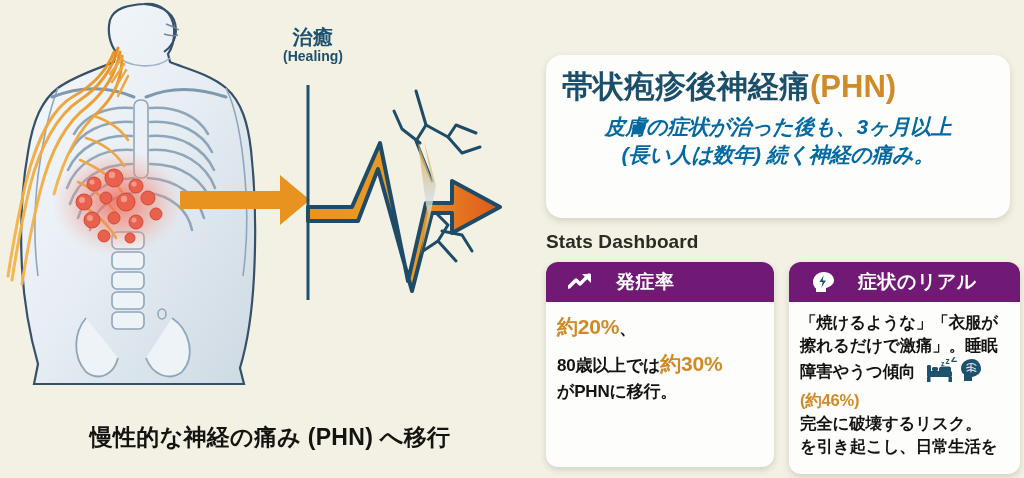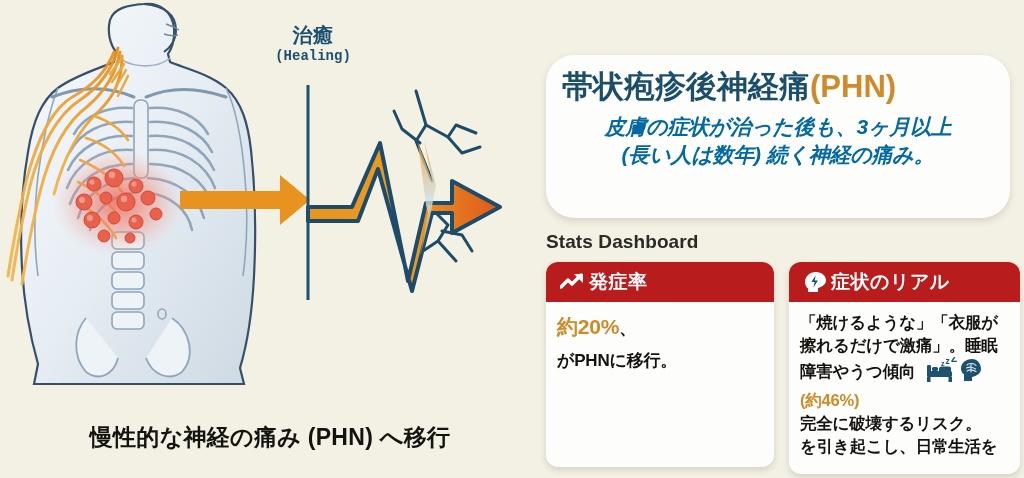--- a/index.html
+++ b/index.html
@@ -12,39 +12,39 @@
   }
   .stage{position:absolute;inset:0;}
 
   
   .left-panel{position:absolute;left:0;top:0;width:540px;height:478px;}
 
   .anatomy{position:absolute;left:-6px;top:-4px;width:292px;height:390px;}
 
   .healing-label{
     position:absolute;left:238px;top:26px;width:150px;
-    text-align:center;color:#1d506e;line-height:1.12;font-family:Liberation Mono, monospace;
+    text-align:center;color:#1d506e;line-height:1.12;
   }
   .healing-jp{font-size:20px;font-weight:700;letter-spacing:.5px;}
   .healing-en{font-size:14px;font-weight:700;margin-top:1px;}
 
   .diagram{position:absolute;left:180px;top:85px;width:360px;height:215px;}
 
   .bottom-caption{
     position:absolute;left:0;top:422px;width:540px;
     text-align:center;font-size:23px;font-weight:700;color:#15130f;
     letter-spacing:.3px;
   }
 
   
   .right-panel{position:absolute;left:540px;top:0;width:484px;height:478px;}
 
   .hero-card{
     position:absolute;left:6px;top:55px;width:464px;height:163px;
-    background:#fdfdfb;border-radius:28px;
+    background:#fdfdfb;border-radius:16px;
     box-shadow:0 3px 7px rgba(70,65,50,.17);
     box-sizing:border-box;padding:14px 16px 0 16px;
   }
   .hero-title{
     font-size:31px;font-weight:700;color:#1b4e6b;letter-spacing:0px;
     white-space:nowrap;line-height:1.18;
   }
   .hero-title .phn{color:#cf8a29;}
   .hero-sub{
     margin-top:7px;font-size:21px;font-weight:700;color:#0369a1;
@@ -61,22 +61,22 @@
   .stat-card{
     position:absolute;top:0;
     background:#fdfdfb;border-radius:12px;
     box-shadow:0 3px 6px rgba(70,65,50,.18);
     overflow:hidden;
   }
   .card-a{left:0;width:228px;height:205px;}
   .card-b{left:243px;width:231px;height:212px;}
 
   .card-head{
-    height:40px;background:#b91c1c;display:flex;align-items:center;
-    padding:0 14px;box-sizing:border-box;gap:3px;
+    height:40px;background:#701a75;display:flex;align-items:center;
+    padding:0 22px;box-sizing:border-box;gap:22px;
   }
   .card-head .ttl{
     color:#ffffff;font-size:19px;font-weight:700;letter-spacing:.5px;
   }
   .card-body{
     padding:10px 11px 0 11px;font-size:17px;font-weight:700;color:#15130f;
     line-height:1.45;letter-spacing:-.2px;
   }
   .card-b .card-body{padding-top:9px;line-height:1.40;font-size:16.5px;}
   .hl{color:#cf8a29;}
@@ -281,20 +281,23 @@
             <path d="M1 15 L8 8 L12 12 L21 3" fill="none" stroke="#ffffff" stroke-width="3.4" stroke-linecap="round" stroke-linejoin="round"></path>
             <path d="M14 2 L23 2 L23 11 Z" fill="#ffffff"></path>
           </svg>
           <span class="ttl">発症率</span>
         </div>
         <div class="card-body">
           <div>
             <span class="hl big">約20%</span><span>、</span>
           </div>
           <span class="gap"></span>
+          <div>
+            <span>80歳以上では</span><span class="hl big">約30%</span>
+          </div>
           <div>がPHNに移行。</div>
         </div>
       </div>
 
       <div class="stat-card card-b">
         <div class="card-head">
           <svg width="25" height="24" viewBox="0 0 25 24">
             <path d="M13 2 C6.5 2 2 6.6 2 12 C2 15.4 3.6 17.4 5 18.4 L5 22 L15 22 L15 18
                      C19.6 16.8 23 14 23 10.6 C23 5.8 18.8 2 13 2 Z" fill="#ffffff"></path>
             <path d="M12.6 5.4 L8.4 12 L11.6 12 L10.4 17.6 L15 10.6 L11.8 10.6 Z" fill="#1d5170"></path>

